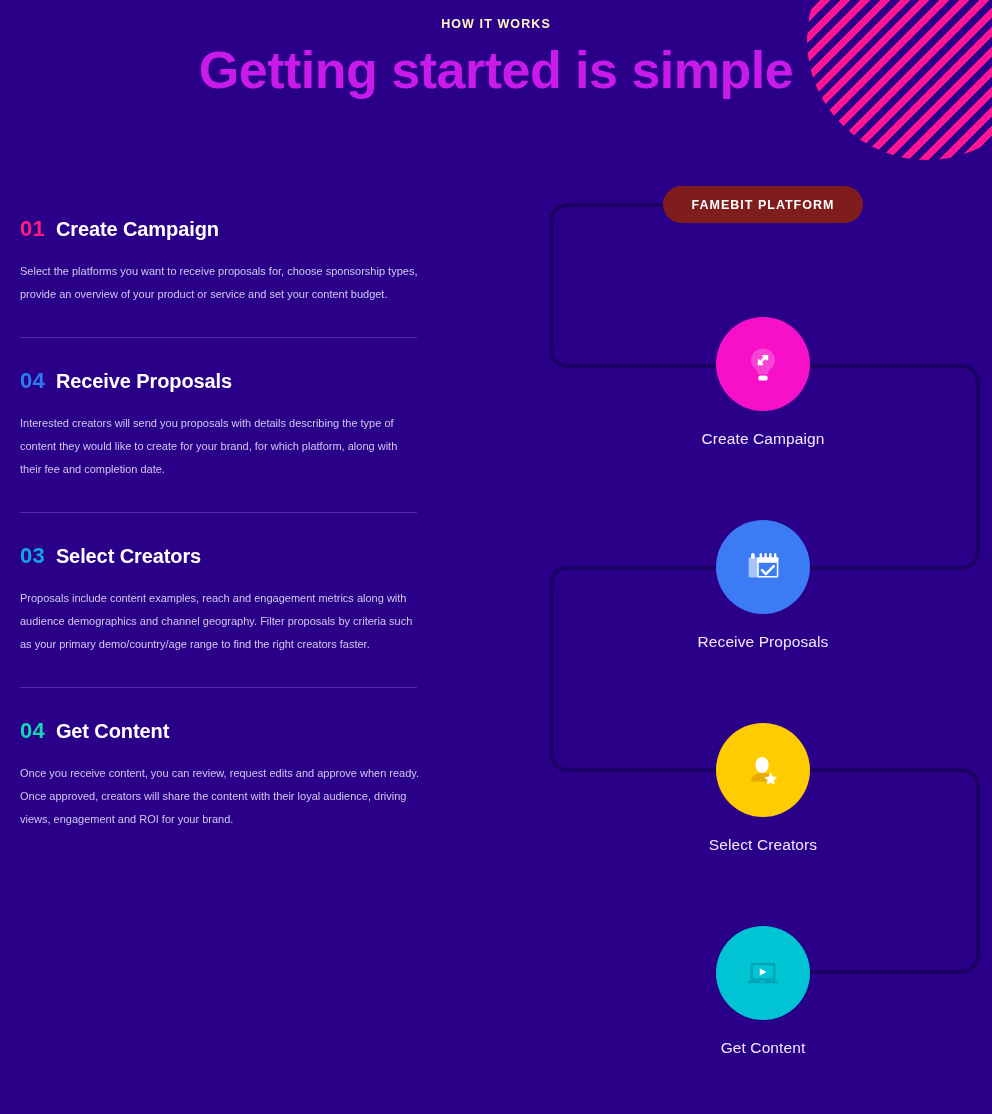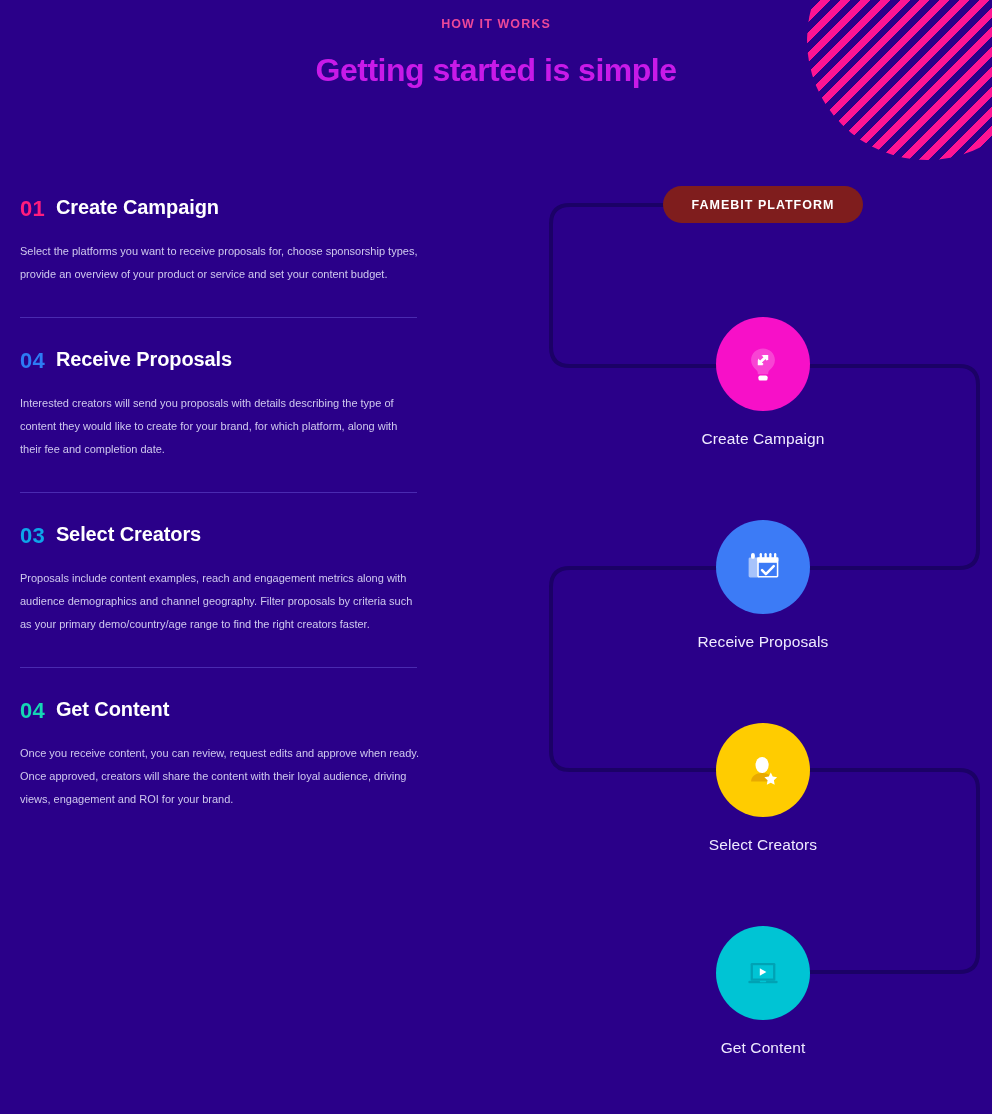--- a/index.html
+++ b/index.html
@@ -42,49 +42,50 @@
     width: 992px;
     text-align: center;
     padding-top: 14px;
     z-index: 5;
   }
 
   #eyebrow {
     font-size: 12.5px;
     font-weight: bold;
     letter-spacing: 1.1px;
-    color: #ec4899;
+    color: #fef9c3;
     line-height: 20px;
   }
 
   #headline {
-    font-size: 32px;
+    font-size: 52px;
     font-weight: bold;
     color: #c81ae8;
     letter-spacing: -0.5px;
     line-height: 60px;
     margin-top: 6px;
   }
 
   
   #steps {
     position: absolute;
     top: 196px;
     left: 20px;
     width: 400px;
     z-index: 4;
   }
 
   .step { position: relative; }
 
   .step-head {
     display: flex;
-    align-items: flex-start;
+    align-items: center;
     gap: 11px;
     margin-bottom: 18px;
+    margin-top: 20px;
   }
 
   .step-num {
     font-size: 22px;
     font-weight: bold;
     letter-spacing: 0.2px;
   }
 
   .step-title {
     font-size: 20px;

